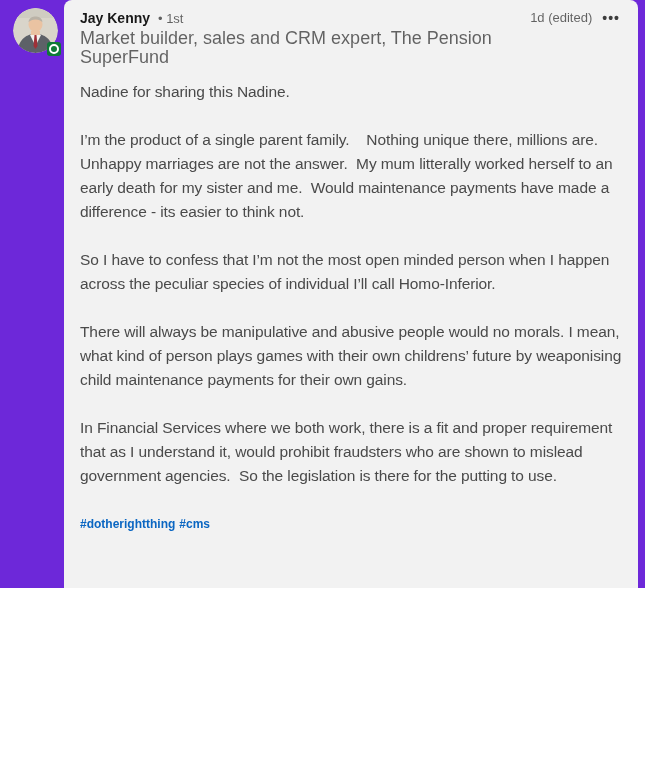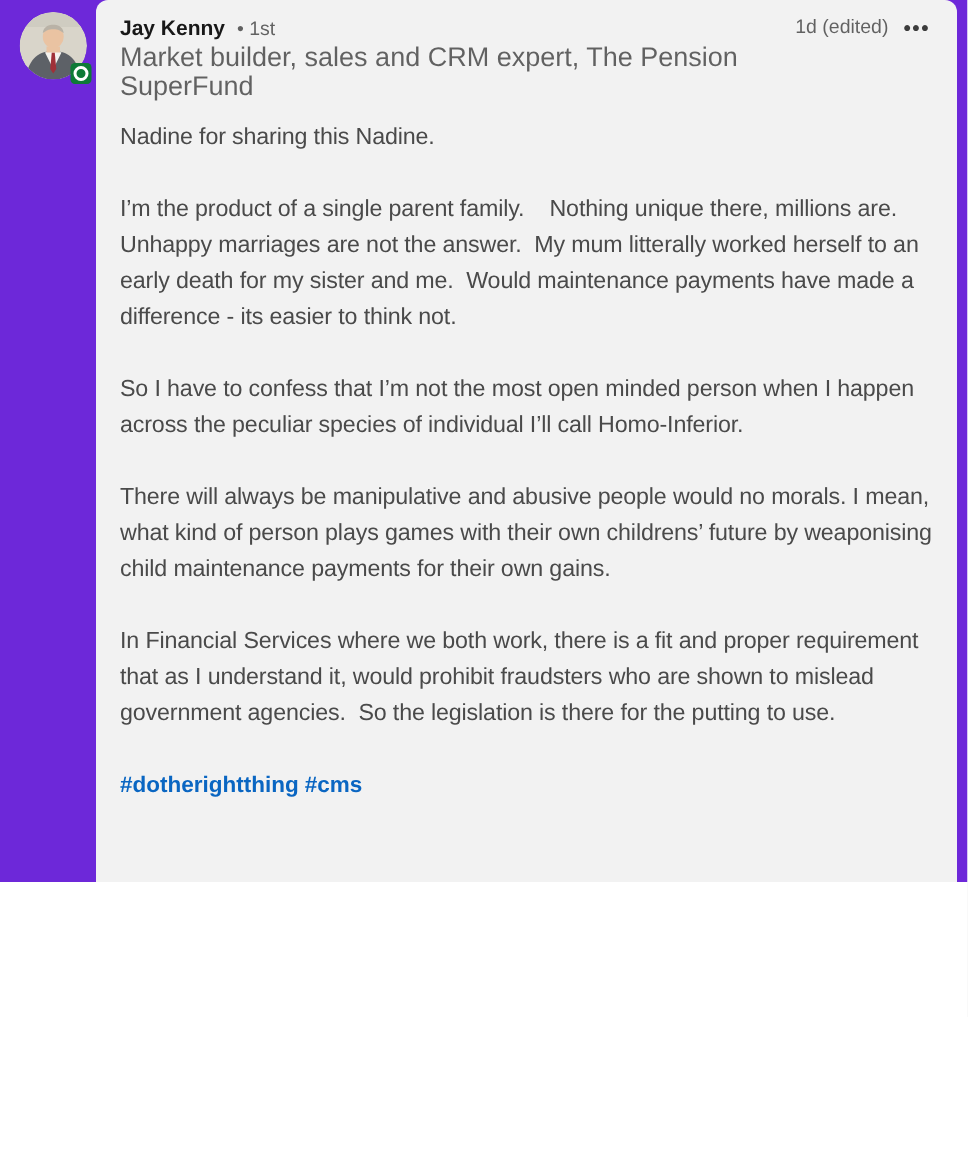--- a/index.html
+++ b/index.html
@@ -59,21 +59,21 @@
   }
   .comment-body p {
     font-size: 15.5px;
     line-height: 24px;
     color: #4a4a4a;
     letter-spacing: -0.1px;
     white-space: pre-wrap;
     margin-top: 24px;
   }
   .comment-body p:first-child { margin-top: 13px; }
-  .hashtags { margin-top: 24px; font-size: 15px; line-height: 24px; }
+  .hashtags { margin-top: 24px; font-size: 12px; line-height: 24px; }
   .hashtags a {
     color: #0a66c2;
     font-weight: 600;
     text-decoration: none;
     cursor: pointer;
     margin-right: 4px;
   }
 </style>
 </head>
 <body>

